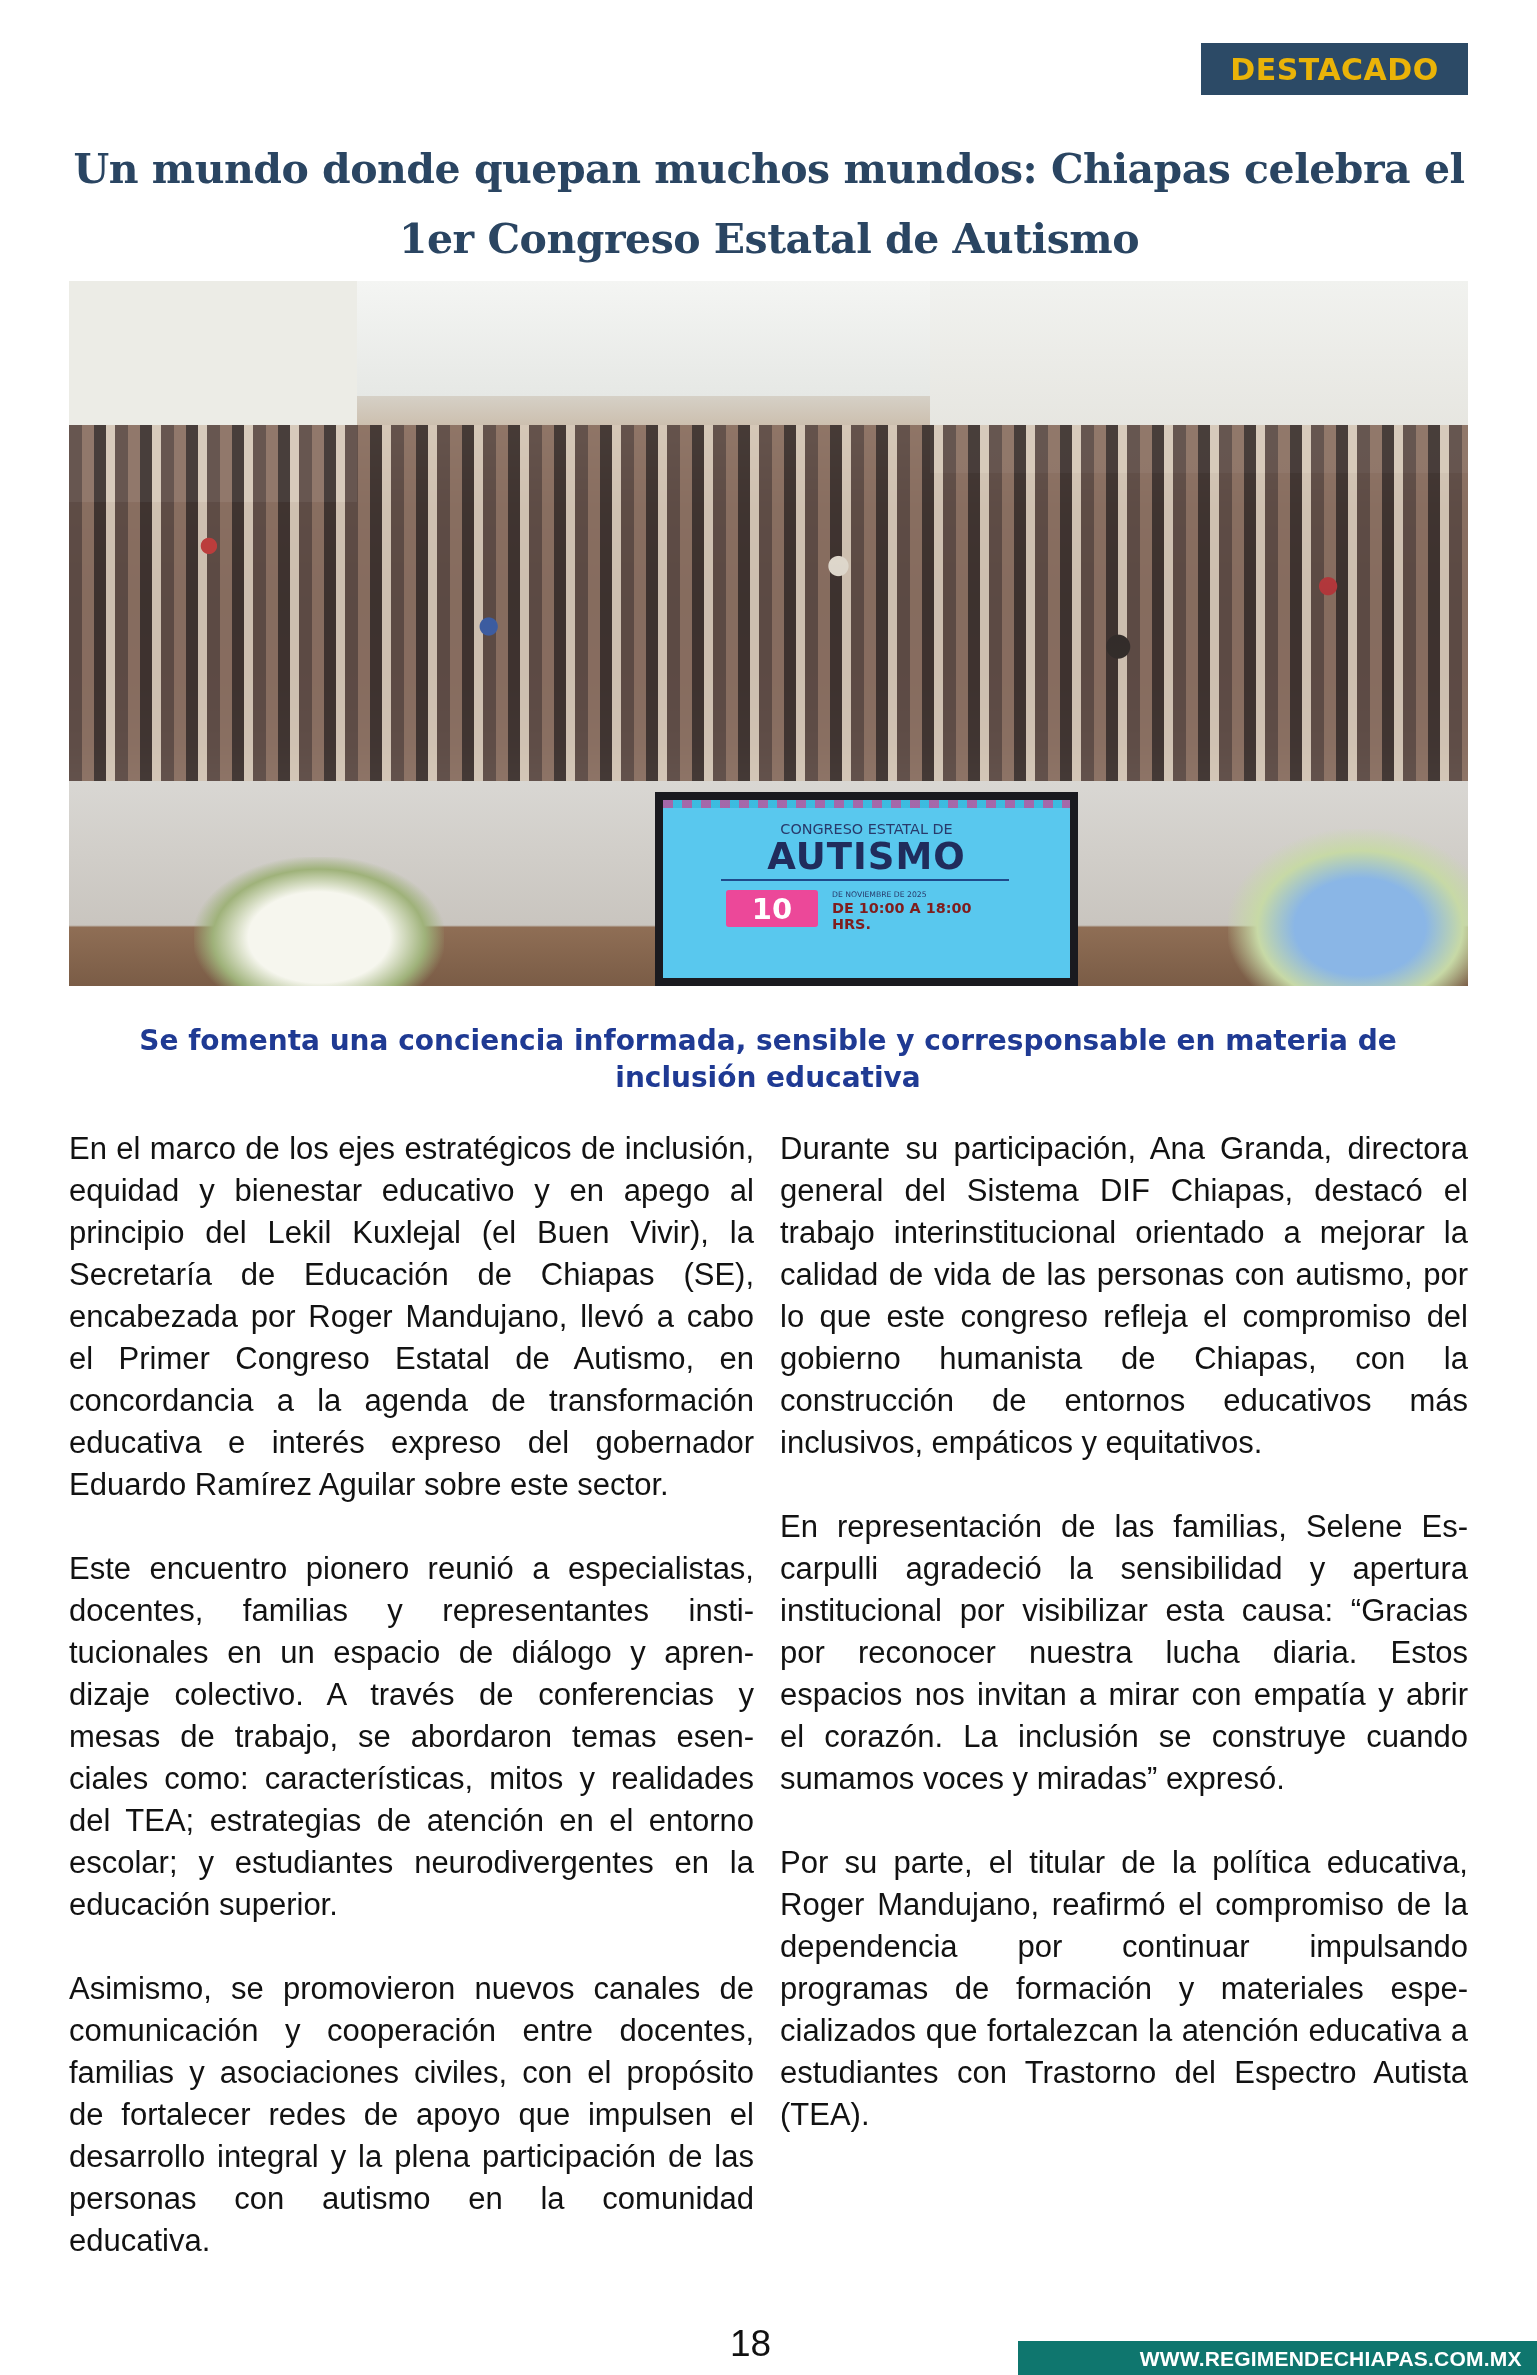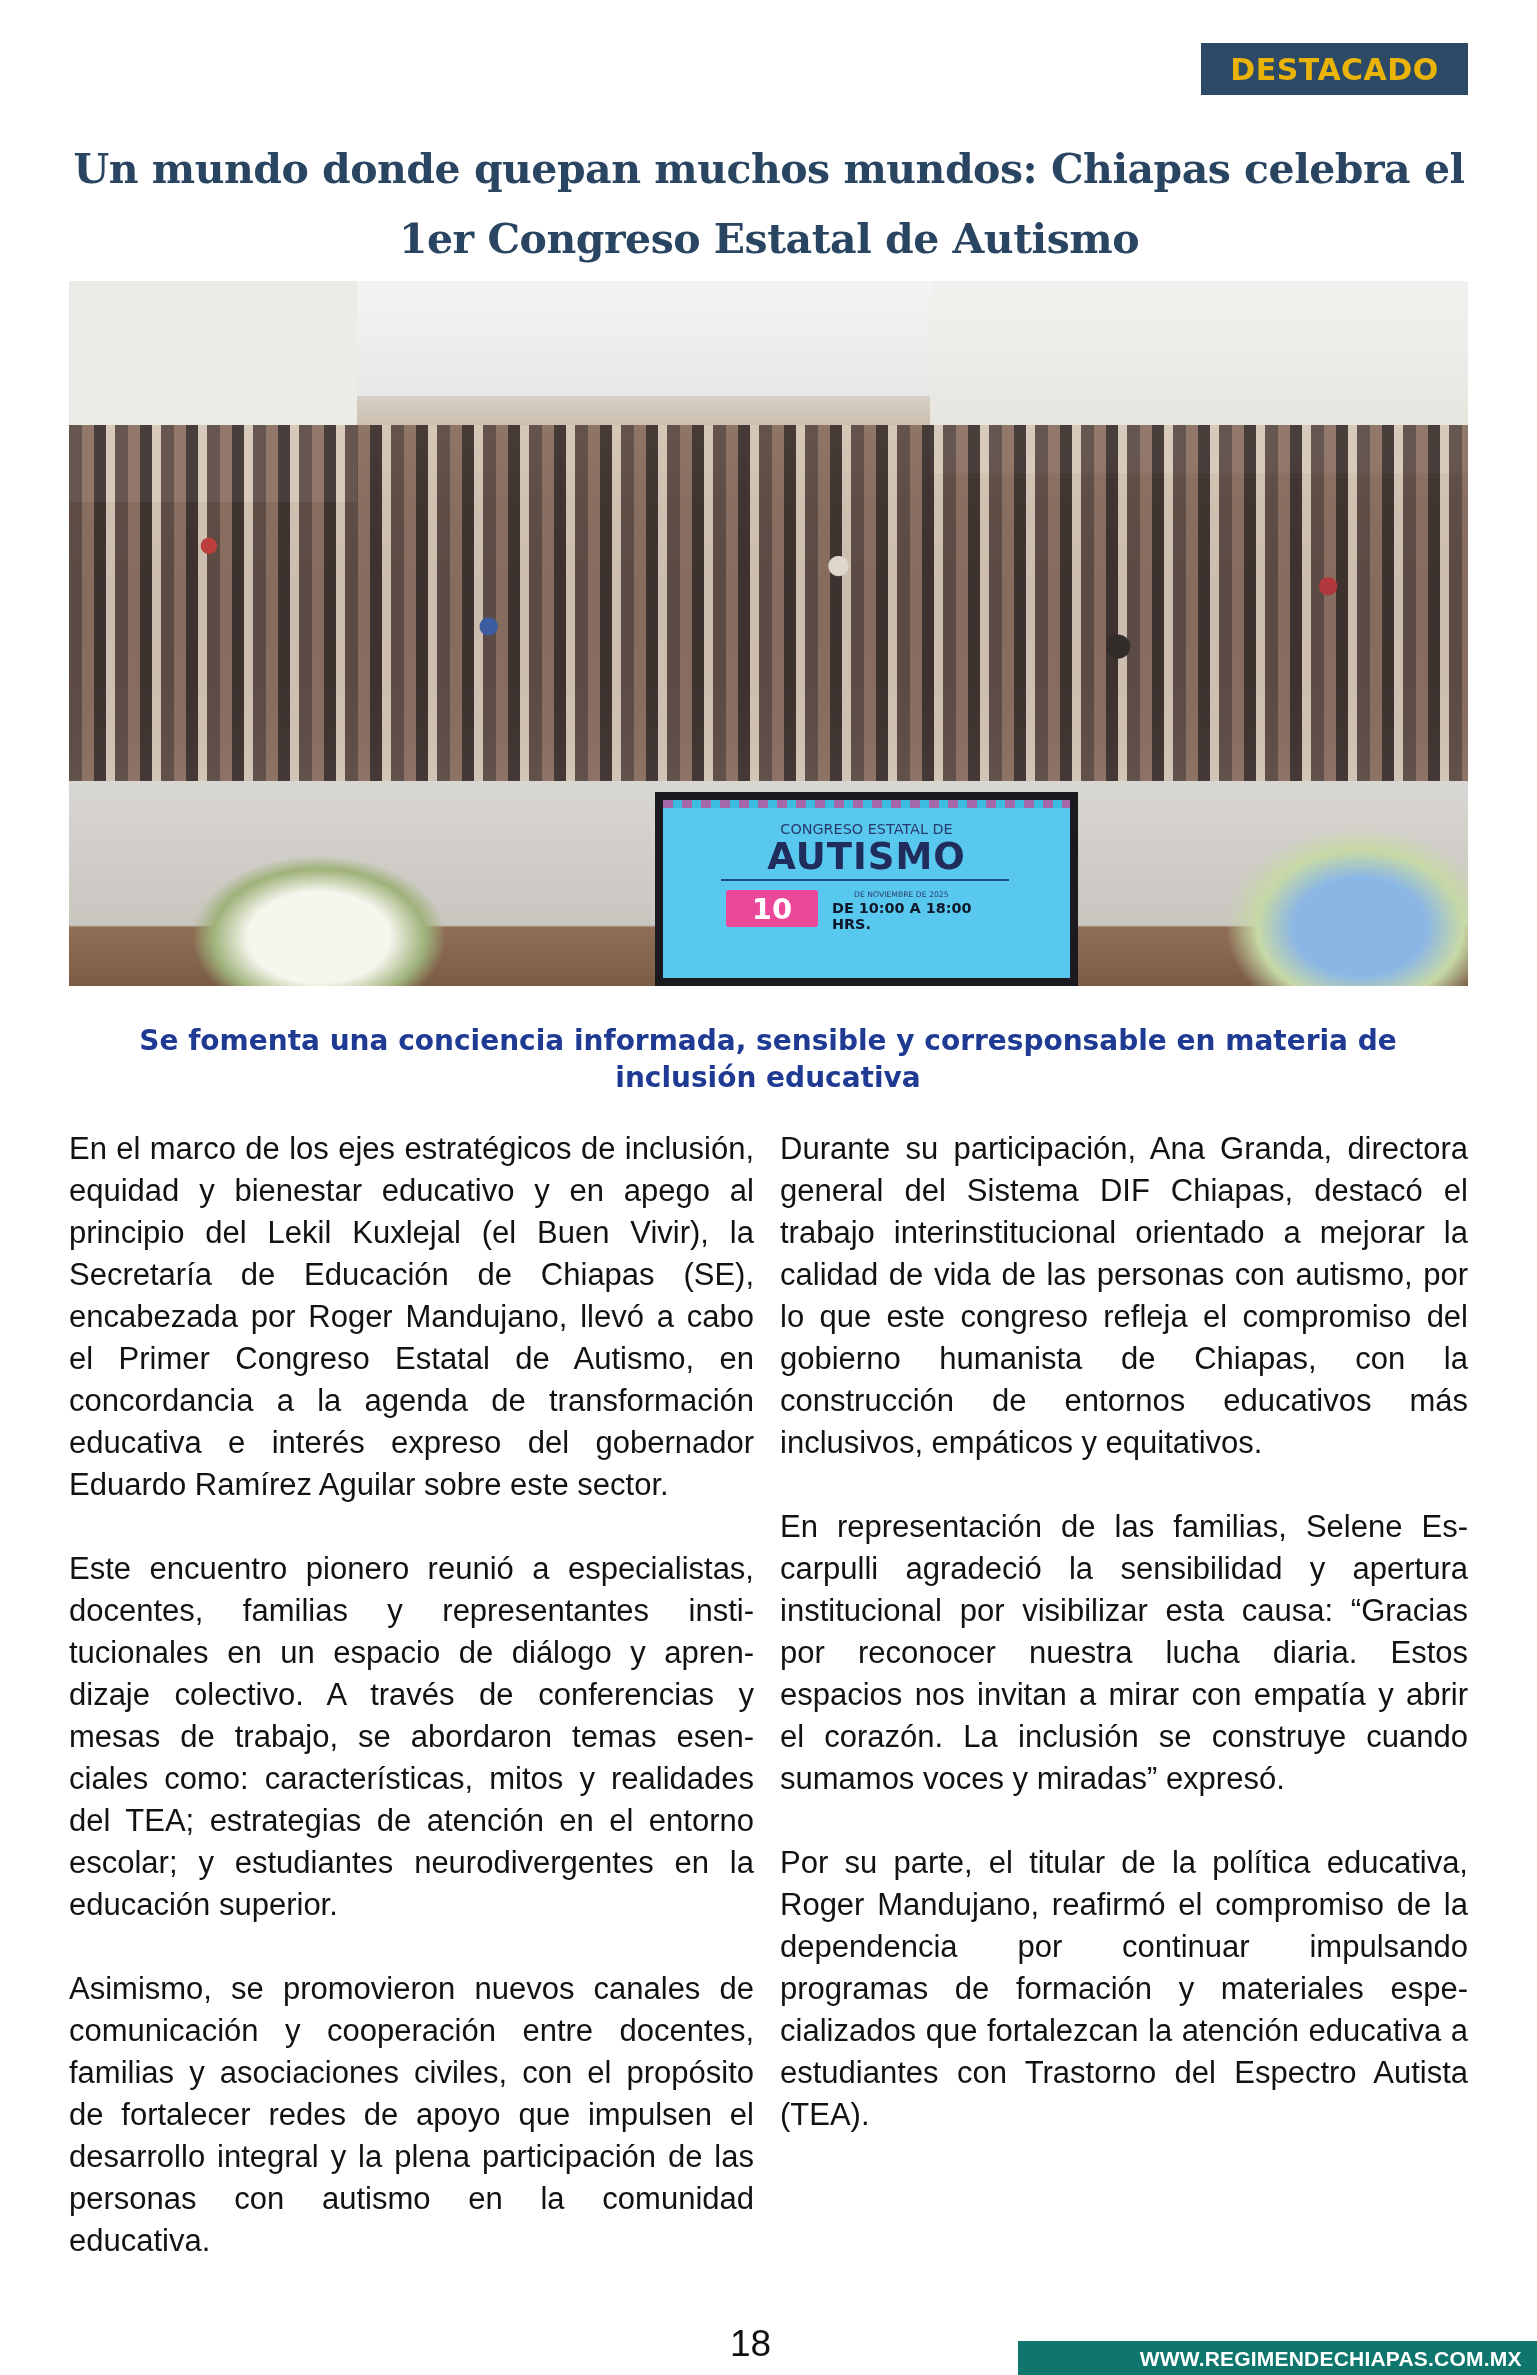--- a/index.html
+++ b/index.html
@@ -49,22 +49,22 @@
   .screen-inner { position: relative; width: 100%; height: 100%; background: #59c8ee; overflow: hidden; }
   .screen-inner .pattern { position: absolute; left: 0; top: 0; width: 100%; height: 7.7px;
     background: repeating-linear-gradient(90deg, #c53f8c 0 9.6px, #2fb6d9 9.6px 19px); opacity: 0.7; }
   .screen .s-line1 { position: absolute; top: 21px; width: 100%; text-align: center; color: #283a6b;
     font-family: "DejaVu Sans", sans-serif; font-size: 14.4px; }
   .screen .s-line2 { position: absolute; top: 35px; width: 100%; text-align: center; color: #202c5c;
     font-family: "DejaVu Sans", sans-serif; font-weight: bold; font-size: 37px; letter-spacing: 1px; }
   .screen .s-rule { position: absolute; top: 79px; left: 58px; width: 288px; height: 1.9px; background: #1f4a8a; }
   .screen .s-day { position: absolute; top: 90px; left: 63px; width: 92px; height: 37px; background: #ec4899; color: #fff;
     font-family: "DejaVu Sans", sans-serif; font-weight: bold; font-size: 29px; display: flex; align-items: center; justify-content: center; border-radius: 2.9px; }
-  .screen .s-date { position: absolute; top: 90px; left: 169px; color: #283a6b; font-family: "DejaVu Sans", sans-serif; font-size: 7.7px; margin-left: 22px; }
-  .screen .s-hours { position: absolute; top: 100px; left: 169px; color: #0f172a; font-family: "DejaVu Sans", sans-serif; font-weight: bold; font-size: 14.4px; line-height: 16.3px; width: 154px; }
+  .screen .s-date { position: absolute; top: 90px; left: 169px; color: #283a6b; font-family: "DejaVu Sans", sans-serif; font-size: 7.7px; }
+  .screen .s-hours { position: absolute; top: 100px; left: 169px; color: #7f1d1d; font-family: "DejaVu Sans", sans-serif; font-weight: bold; font-size: 14.4px; line-height: 16.3px; width: 154px; }
   .screen .s-venue { position: absolute; left: 0; bottom: 0; width: 100%; height: 48px; background: #d42a5a; color: #fff;
     font-family: "DejaVu Sans", sans-serif; font-weight: bold; font-size: 9.6px; line-height: 12.5px; padding: 5.8px 0 0 75px; }
   .screen .s-venue::before { content: ""; position: absolute; left: 0; top: 0; width: 58px; height: 48px; background: #45c7e6;
     clip-path: polygon(0 0, 60% 0, 100% 50%, 60% 100%, 0 100%); }
 
   .subtitle {
     position: absolute; left: 86px; top: 1022px; width: 1364px; text-align: center;
     font-family: "DejaVu Sans", sans-serif; font-weight: bold; color: #1f3a93; font-size: 28px; line-height: 37px;
   }
 

